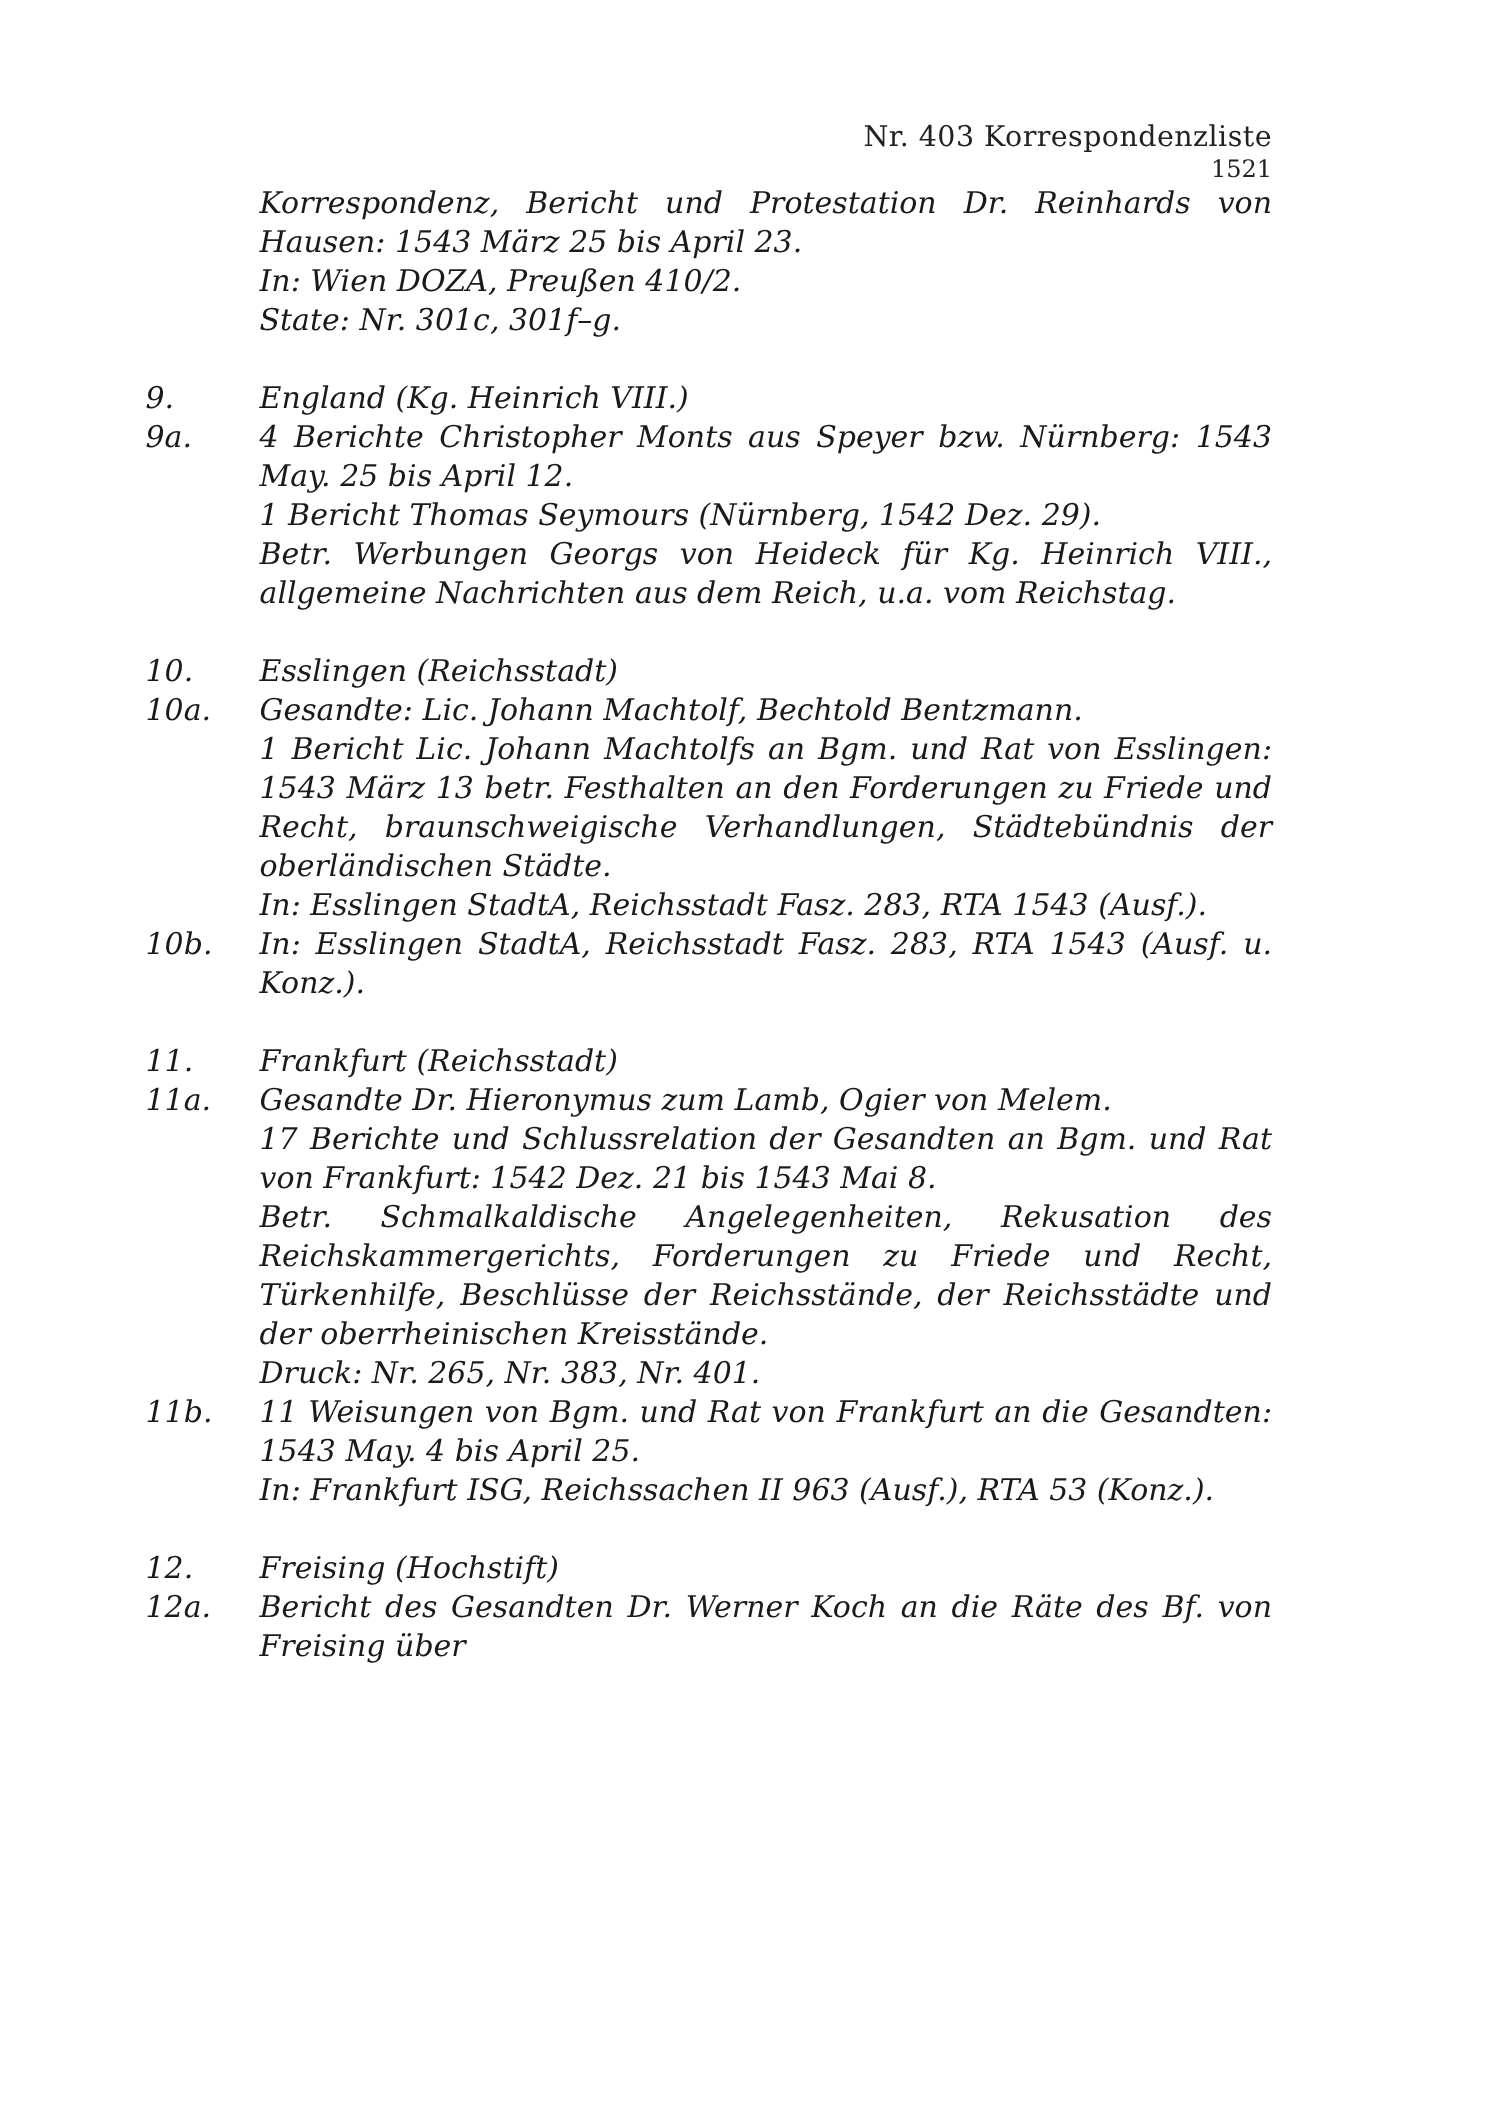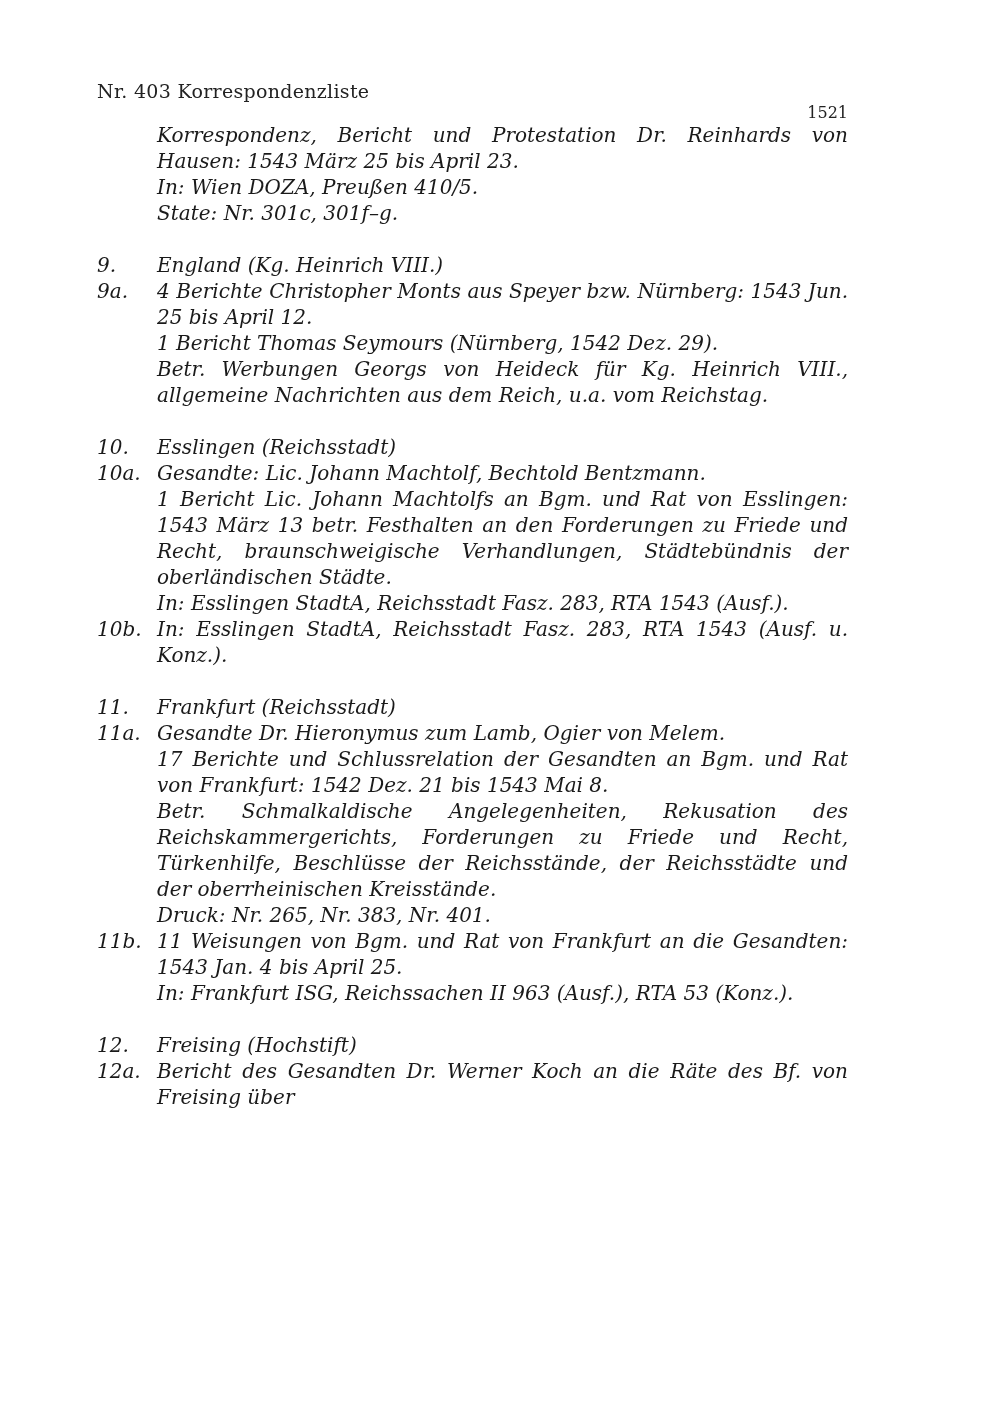--- a/index.html
+++ b/index.html
@@ -22,21 +22,21 @@
     position: relative;
     height: 30px;
     margin-bottom: 12px;
     font-style: normal;
     font-size: 19px;
   }
   .running-title {
     position: absolute;
     left: 0;
     right: 0;
-    text-align: left;
+    text-align: right;
     letter-spacing: 0.3px;
     color: #222;
   }
   .page-number {
     position: absolute;
     right: 0;
     top: -1px;
     font-size: 16px;
     color: #222;
     margin-top: 24px;
@@ -53,20 +53,21 @@
   .entry.space-before {
     margin-top: 26px;
   }
   .entry-label {
     flex: 0 0 60px;
     box-sizing: border-box;
   }
   .entry-body {
     flex: 1 1 auto;
     min-width: 0;
+    margin-left: 16px;
   }
   .para {
     margin: 0;
     text-align: justify;
     hyphens: auto;
     -webkit-hyphens: auto;
   }
 </style>
 </head>
 <body>
@@ -74,36 +75,36 @@
 <div class="page">
   <div class="page-header">
     <span class="running-title">Nr. 403 Korrespondenzliste</span>
     <span class="page-number">1521</span>
   </div>
   <div class="entries">
   <div class="entry">
     <div class="entry-label"></div>
     <div class="entry-body">
           <p class="para">Korrespondenz, Bericht und Protestation Dr. Reinhards von Hausen: 1543 März 25 bis April 23.</p>
-          <p class="para">In: Wien DOZA, Preußen 410/5.</p>
+          <p class="para">In: Wien DOZA, Preußen 410/2.</p>
           <p class="para">State: Nr. 301c, 301f–g.</p>
         </div>
   </div>
 
   <div class="entry space-before">
     <div class="entry-label">9.</div>
     <div class="entry-body">
           <p class="para">England (Kg. Heinrich VIII.)</p>
         </div>
   </div>
 
   <div class="entry">
     <div class="entry-label">9a.</div>
     <div class="entry-body">
-          <p class="para">4 Berichte Christopher Monts aus Speyer bzw. Nürnberg: 1543 Jun. 25 bis April 12.</p>
+          <p class="para">4 Berichte Christopher Monts aus Speyer bzw. Nürnberg: 1543 May. 25 bis April 12.</p>
           <p class="para">1 Bericht Thomas Seymours (Nürnberg, 1542 Dez. 29).</p>
           <p class="para">Betr. Werbungen Georgs von Heideck für Kg. Heinrich VIII., allgemeine Nachrichten aus dem Reich, u.a. vom Reichstag.</p>
         </div>
   </div>
 
   <div class="entry space-before">
     <div class="entry-label">10.</div>
     <div class="entry-body">
           <p class="para">Esslingen (Reichsstadt)</p>
         </div>
@@ -138,21 +139,21 @@
           <p class="para">Gesandte Dr. Hieronymus zum Lamb, Ogier von Melem.</p>
           <p class="para">17 Berichte und Schlussrelation der Gesandten an Bgm. und Rat von Frankfurt: 1542 Dez. 21 bis 1543 Mai 8.</p>
           <p class="para">Betr. Schmalkaldische Angelegenheiten, Rekusation des Reichskammergerichts, Forderungen zu Friede und Recht, Türkenhilfe, Beschlüsse der Reichsstände, der Reichsstädte und der oberrheinischen Kreisstände.</p>
           <p class="para">Druck: Nr. 265, Nr. 383, Nr. 401.</p>
         </div>
   </div>
 
   <div class="entry">
     <div class="entry-label">11b.</div>
     <div class="entry-body">
-          <p class="para">11 Weisungen von Bgm. und Rat von Frankfurt an die Gesandten: 1543 Jan. 4 bis April 25.</p>
+          <p class="para">11 Weisungen von Bgm. und Rat von Frankfurt an die Gesandten: 1543 May. 4 bis April 25.</p>
           <p class="para">In: Frankfurt ISG, Reichssachen II 963 (Ausf.), RTA 53 (Konz.).</p>
         </div>
   </div>
 
   <div class="entry space-before">
     <div class="entry-label">12.</div>
     <div class="entry-body">
           <p class="para">Freising (Hochstift)</p>
         </div>
   </div>

